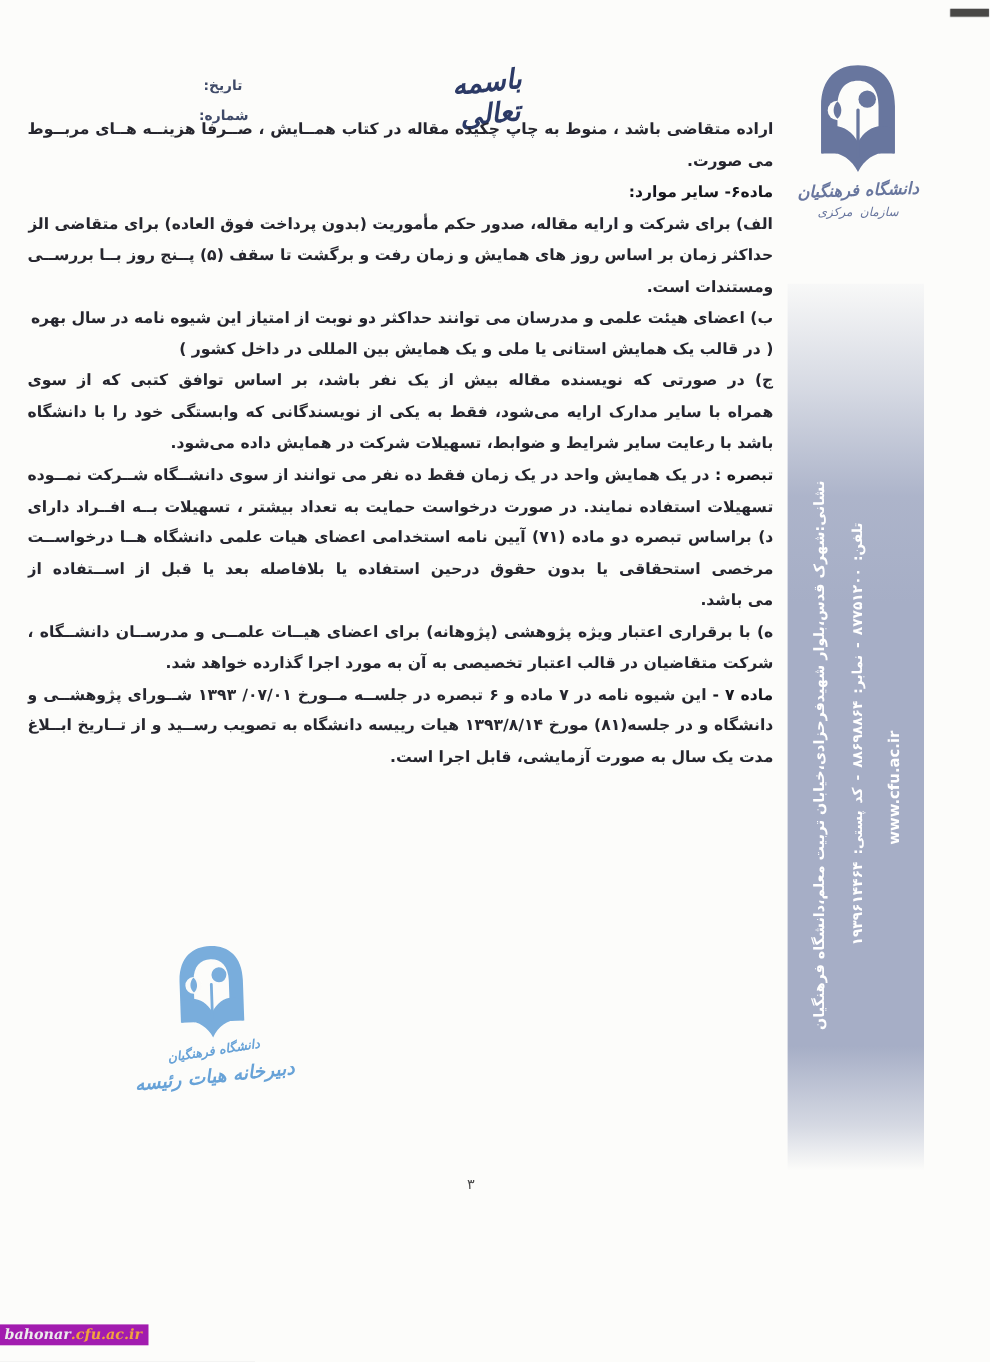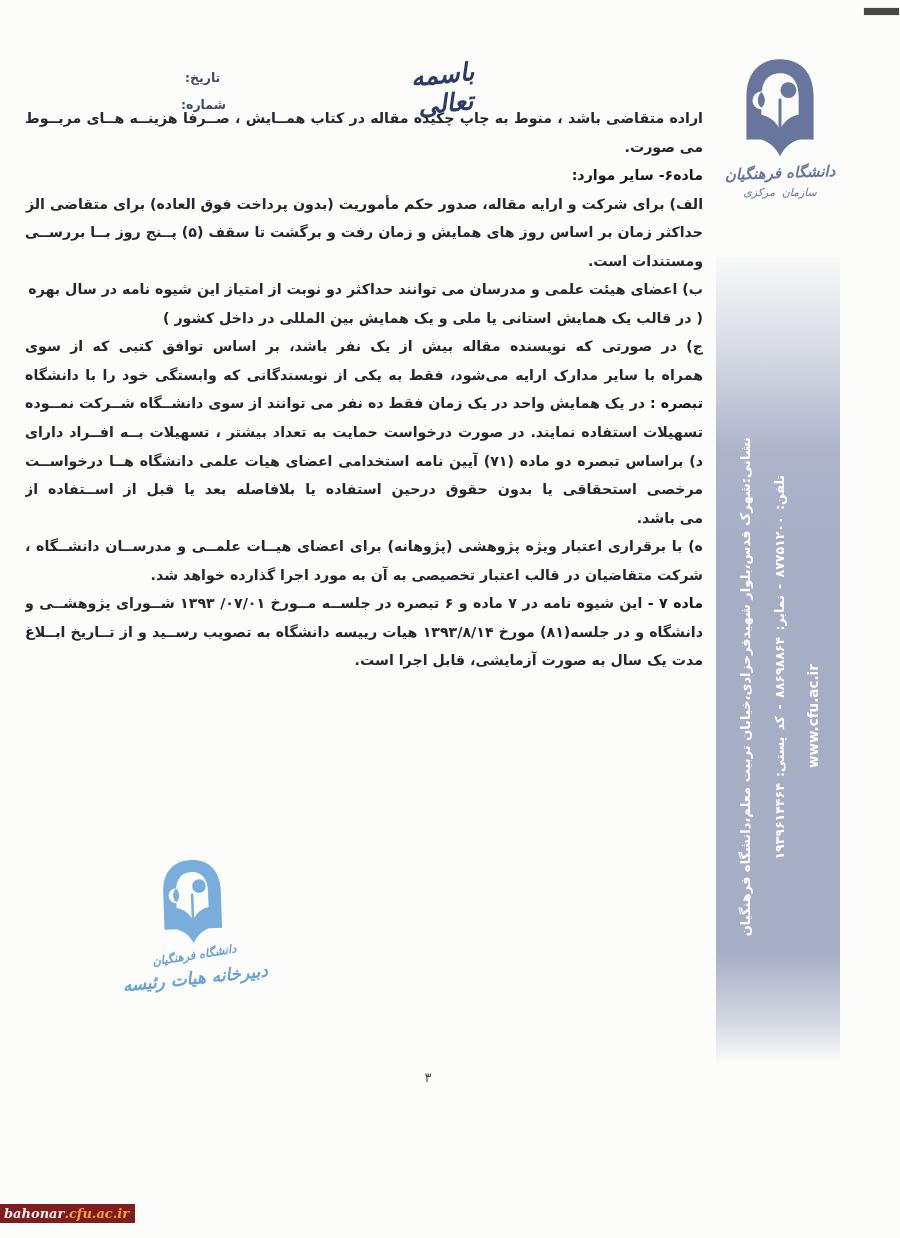--- a/index.html
+++ b/index.html
@@ -58,21 +58,21 @@
   
   .stamp{position:absolute; left:88px; top:852px; width:210px; text-align:center; color:#5b9bd5; transform:rotate(-2deg); opacity:0.92;}
   .stamp svg{display:block; margin:0 auto; opacity:0.88;}
   .stamp-uni{font-family:"DejaVu Serif", serif; font-style:italic; font-weight:bold; font-size:11.5px; direction:rtl; transform:rotate(-7deg); margin-top:0px;}
   .stamp-office{font-family:"DejaVu Serif", serif; font-style:italic; font-weight:bold; font-size:17px; direction:rtl; transform:rotate(-4deg); margin-top:6px; letter-spacing:1px;}
   
   .page-num{position:absolute; left:418px; top:1070px; width:20px; text-align:center; font-size:13px; color:#4a4a4a;}
   
   .url-bar{
     position:absolute; left:0px; top:1204px; height:19px; padding:0 6px 0 4px;
-    background:#7f1d1d; display:flex; align-items:center;
+    background:#a21caf; display:flex; align-items:center;
     font-family:"DejaVu Serif", serif; font-style:italic; font-weight:bold; font-size:13px;
   }
   .url-host{color:#ececec;}
   .url-domain{color:#f2a33c;}
 </style>
 </head>
 <body>
 
 <div class="page">
 
@@ -101,20 +101,21 @@
       <div class="line j"><span>اراده متقاضی باشد ، منوط به چاپ چکیده مقاله در کتاب همــایش ، صــرفا هزینــه هــای مربــوط پرداخــت</span></div>
       <div class="line"><span>می صورت.</span></div>
       <div class="line"><span class="b">ماده۶- سایر موارد:</span></div>
       <div class="line"><span>الف) برای شرکت و ارایه مقاله، صدور حکم مأموریت (بدون پرداخت فوق العاده) برای متقاضی الزامی است.</span></div>
       <div class="line j"><span>حداکثر زمان بر اساس روز های همایش و زمان رفت و برگشت تا سقف  (۵) پــنج روز بــا بررســی مــدارک</span></div>
       <div class="line"><span>ومستندات است.</span></div>
       <div class="line"><span>ب) اعضای هیئت علمی و  مدرسان می توانند حداکثر دو نوبت از امتیاز این شیوه نامه در سال بهره گیرنــد.</span></div>
       <div class="line"><span>( در قالب یک همایش استانی یا ملی و یک همایش بین المللی در داخل کشور )</span></div>
       <div class="line j"><span>ج) در صورتی که نویسنده مقاله بیش از یک نفر باشد، بر اساس توافق کتبی که از سوی نویسندگان مقالــه</span></div>
       <div class="line j"><span>همراه با سایر مدارک ارایه می‌شود، فقط به یکی از نویسندگانی که وابستگی خود را با دانشگاه اعلام نمــوده</span></div>
+      <div class="line"><span>باشد با رعایت سایر شرایط و ضوابط، تسهیلات شرکت در همایش داده می‌شود.</span></div>
       <div class="line j"><span class="b">تبصره :</span><span> در یک همایش واحد در یک زمان فقط ده نفر می توانند از سوی دانشــگاه شــرکت نمــوده و از ایــن</span></div>
       <div class="line j"><span>تسهیلات استفاده نمایند. در صورت درخواست حمایت به تعداد بیشتر ، تسهیلات بــه افــراد دارای ســوابق</span></div>
       <div class="line j"><span>د) براساس تبصره دو ماده (۷۱) آیین نامه استخدامی اعضای هیات علمی دانشگاه هــا درخواســت هرگونــه</span></div>
       <div class="line j"><span>مرخصی استحقاقی یا بدون حقوق درحین استفاده یا بلافاصله بعد یا قبل از اســتفاده از ماموریــت ممنــوع</span></div>
       <div class="line"><span>می باشد.</span></div>
       <div class="line j"><span>ه) با برقراری اعتبار ویژه پژوهشی (پژوهانه) برای اعضای هیــات علمــی و مدرســان دانشــگاه ، حمایــت از</span></div>
       <div class="line"><span>شرکت متقاضیان در قالب اعتبار تخصیصی به آن به مورد اجرا گذارده خواهد شد.</span></div>
       <div class="line j"><span class="b">ماده ۷ - </span><span>این شیوه نامه در ۷ ماده و ۶ تبصره در جلســه مــورخ ۰۷/۰۱/ ۱۳۹۳ شــورای پژوهشــی و فنــاوری</span></div>
       <div class="line j"><span>دانشگاه و در جلسه(۸۱)  مورخ ۱۳۹۳/۸/۱۴ هیات رییسه دانشگاه  به تصویب رســید و از تــاریخ ابــلاغ بــه</span></div>
       <div class="line"><span>مدت یک سال به صورت آزمایشی، قابل اجرا است.</span></div>

